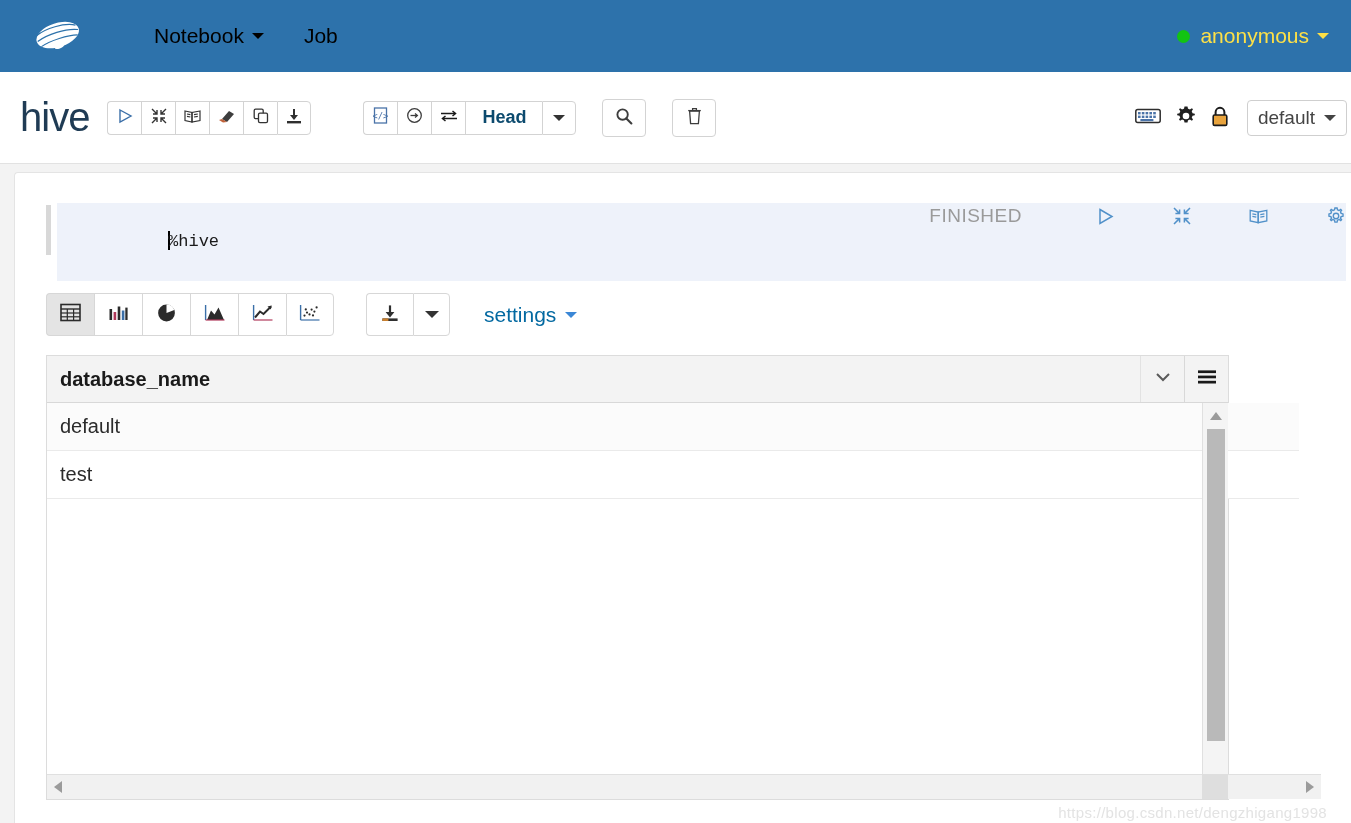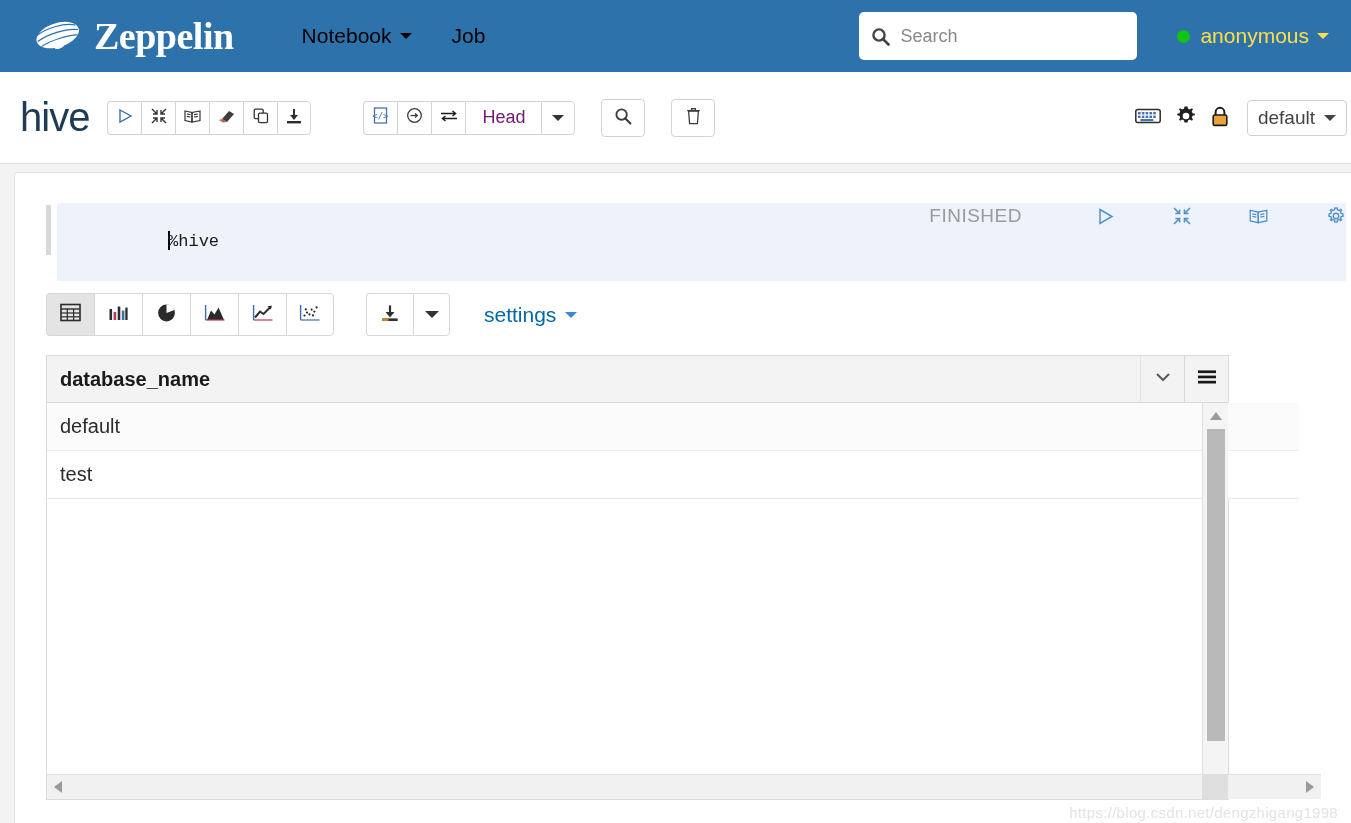--- a/index.html
+++ b/index.html
@@ -105,21 +105,21 @@
     display: flex; align-items: center; justify-content: center;
     cursor: pointer;
     color: #333;
     font-size: 16px;
     padding: 0 6px;
   }
   .btn-group .btn { border-right-width: 0; }
   .btn-group .btn:last-child { border-right-width: 1px; border-radius: 0 4px 4px 0; }
   .btn-group .btn:first-child { border-radius: 4px 0 0 4px; }
   .btn.solo { border-radius: 4px; border-right-width: 1px; }
-  .btn-label { font-size: 18px; color: #701a75; padding: 0 10px; }
+  .btn-label { font-size: 18px; color: #0c4a6e; padding: 0 10px; font-weight: bold; }
   .spacer-sm { width: 26px; }
   .spacer-md { width: 34px; }
   .toolbar-right {
     position: absolute; right: 0; top: 0; height: 92px;
     display: flex; align-items: center; padding-right: 4px;
   }
   .icon-btn-plain {
     margin-left: 14px;
     display: flex; align-items: center; justify-content: center;
     cursor: pointer;
@@ -340,21 +340,21 @@
     border-bottom: 6px solid transparent;
     border-left: 8px solid #9b9b9b;
     cursor: pointer;
   }
   .hcorner {
     position: absolute; right: 0; bottom: 0;
     width: 26px; height: 25px;
     background: #dedede;
   }
   .watermark {
-    position: absolute; right: 13px; bottom: 2px;
+    position: absolute; right: 24px; bottom: 2px;
     font-size: 15px;
     color: #e3e3e3;
     letter-spacing: 0.3px;
     user-select: none;
   }
 </style>
 </head>
 <body>
 
 <div class="navbar">
@@ -363,43 +363,33 @@
       <svg width="56" height="42" viewBox="0 0 56 42">
         <g transform="rotate(-18 28 21)">
           <ellipse cx="28" cy="20" rx="22" ry="12" fill="#ffffff"></ellipse>
           <path d="M8 14 C18 10, 38 10, 48 16" stroke="#2d72ab" stroke-width="1.2" fill="none"></path>
           <path d="M7 20 C18 16, 38 16, 49 21" stroke="#2d72ab" stroke-width="1.2" fill="none"></path>
           <path d="M9 26 C19 23, 38 23, 47 26" stroke="#2d72ab" stroke-width="1.2" fill="none"></path>
           <ellipse cx="26" cy="31" rx="5" ry="2.4" fill="#ffffff"></ellipse>
         </g>
       </svg>
     </span>
-    <span class="brand-text">Zeppelin</span>
   </div>
 
   <div class="nav-links">
     <div class="nav-item">
       <span>Notebook</span>
       <i class="caret-down"></i>
     </div>
     <div class="nav-item">
       <span>Job</span>
     </div>
   </div>
 
   <div class="navbar-right">
-    <div class="search-box">
-      <span class="search-icon-wrap">
-        <svg width="19" height="19" viewBox="0 0 19 19">
-          <circle cx="8" cy="8" r="5.6" stroke="#444" stroke-width="2.4" fill="none"></circle>
-          <line x1="12" y1="12" x2="17.5" y2="17.5" stroke="#444" stroke-width="2.6" stroke-linecap="round"></line>
-        </svg>
-      </span>
-      <input class="search-input" type="text" placeholder="Search" style="">
-    </div>
     <div class="user-menu">
       <span class="status-dot"></span>
       <span>anonymous</span>
       <i class="caret-down"></i>
     </div>
   </div>
 </div>
 
 <div class="nb-toolbar">
   <div class="nb-title">hive</div>

